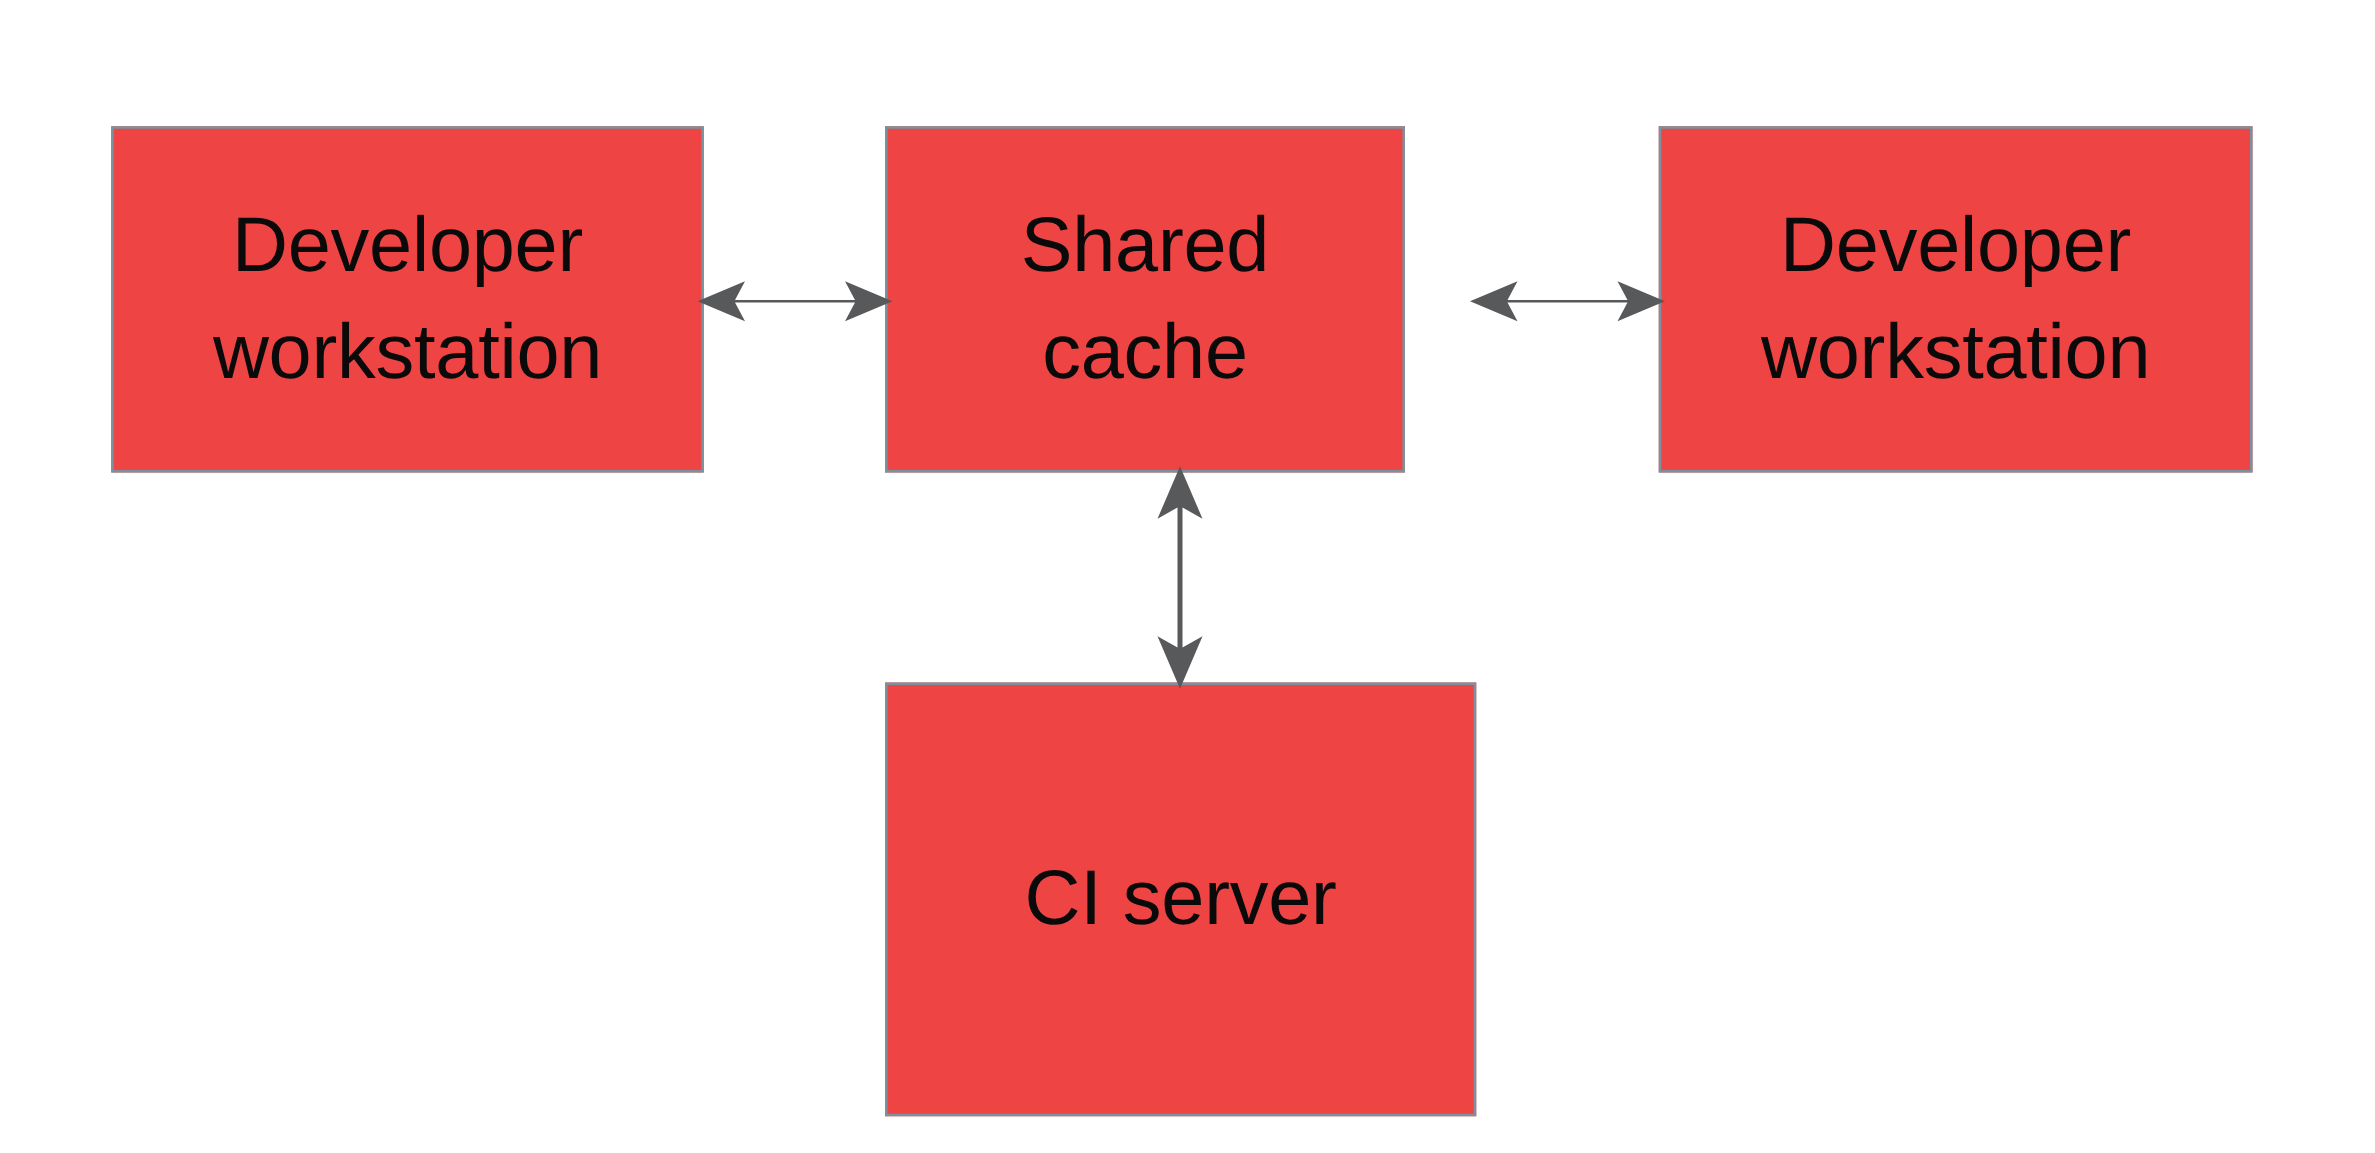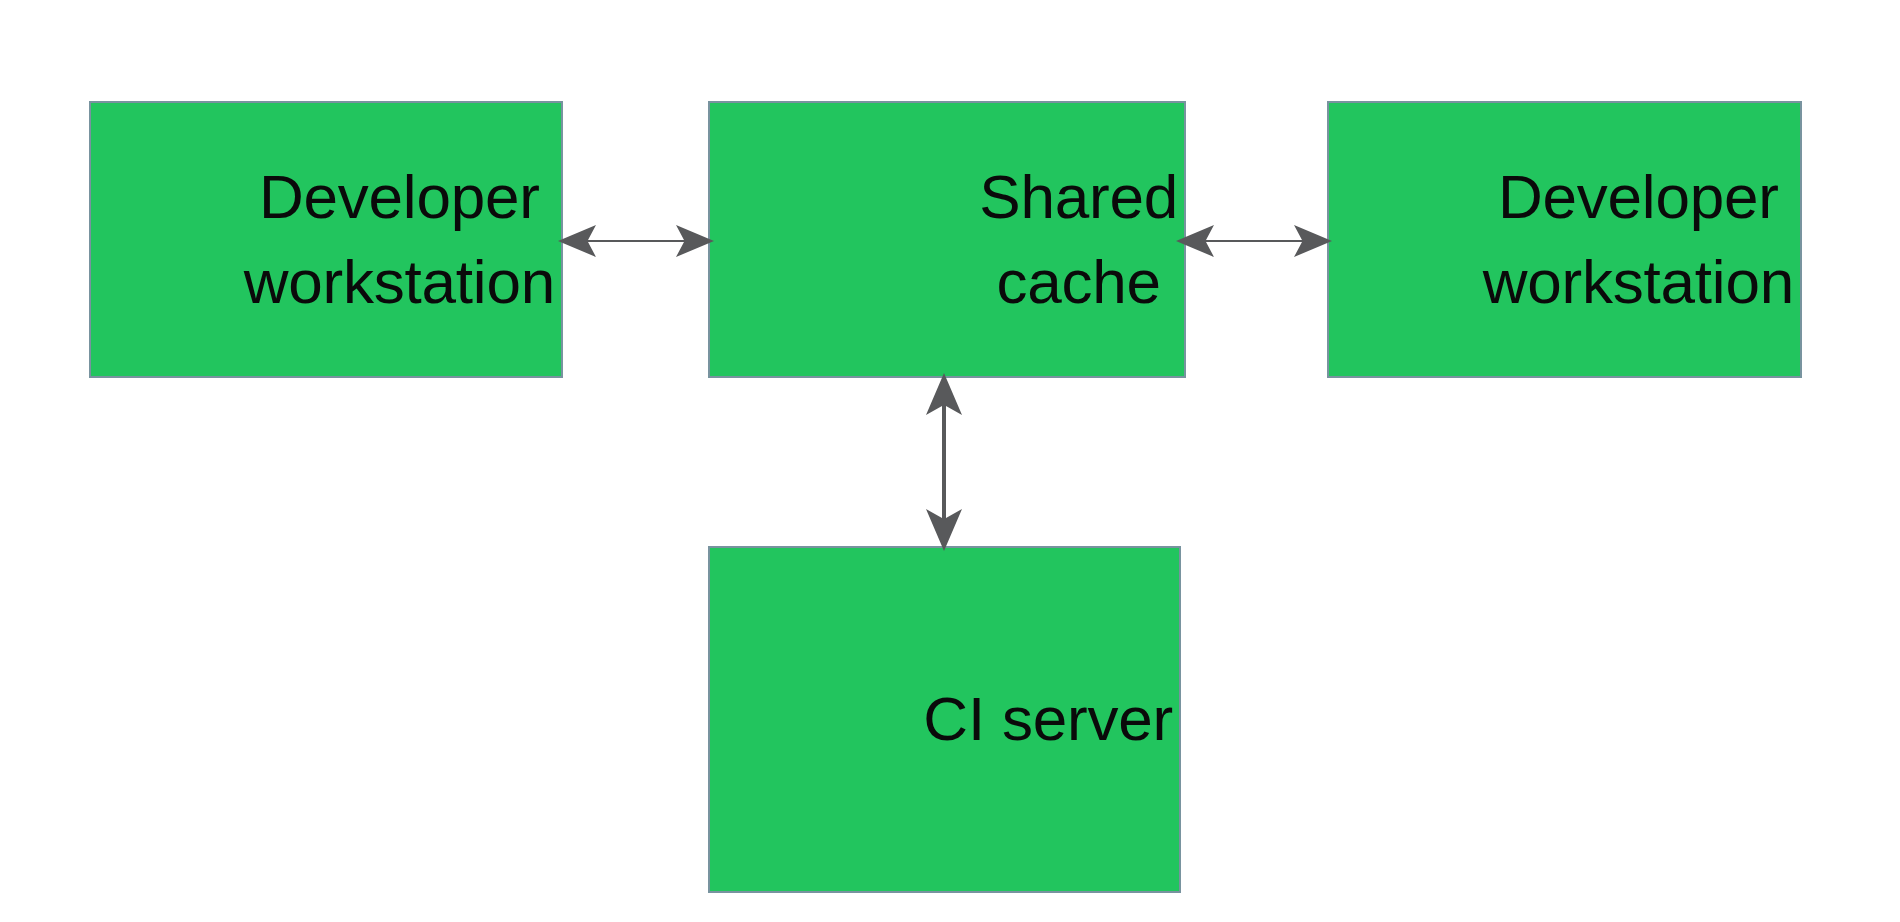--- a/index.html
+++ b/index.html
@@ -14,40 +14,40 @@
   #canvas {
     position: relative;
     width: 1900px;
     height: 922px;
     background: #ffffff;
     overflow: hidden;
   }
   .node {
     position: absolute;
     box-sizing: border-box;
-    background: #22c55e;
+    background: #ef4444;
     border: 2px solid #78939f;
     display: flex;
     align-items: center;
-    justify-content: flex-end;
+    justify-content: center;
     text-align: center;
   }
   .node-label {
     color: #0a0a0a;
     font-family: "Liberation Sans", sans-serif;
     font-size: 62px;
     line-height: 1.36;
     font-weight: 400;
     letter-spacing: -0.2px;
     white-space: pre-line;
     padding: 0 6px;
   }
   
   #node-dev-left   { left: 89px;  top: 101px; width: 474px; height: 277px; }
-  #node-cache      { left: 708px; top: 101px; width: 478px; height: 277px; }
+  #node-cache      { left: 708px; top: 101px; width: 416px; height: 277px; }
   #node-dev-right  { left: 1327px;top: 101px; width: 475px; height: 277px; }
   #node-ci         { left: 708px; top: 546px; width: 473px; height: 347px; }
 
   .edge {
     position: absolute;
     pointer-events: none;
   }
   #edge-left-cache  { left: 555px; top: 205px; width: 162px; height: 72px; }
   #edge-cache-right { left: 1173px; top: 205px; width: 162px; height: 72px; }
   #edge-cache-ci    { left: 908px; top: 370px; width: 72px; height: 184px; }

